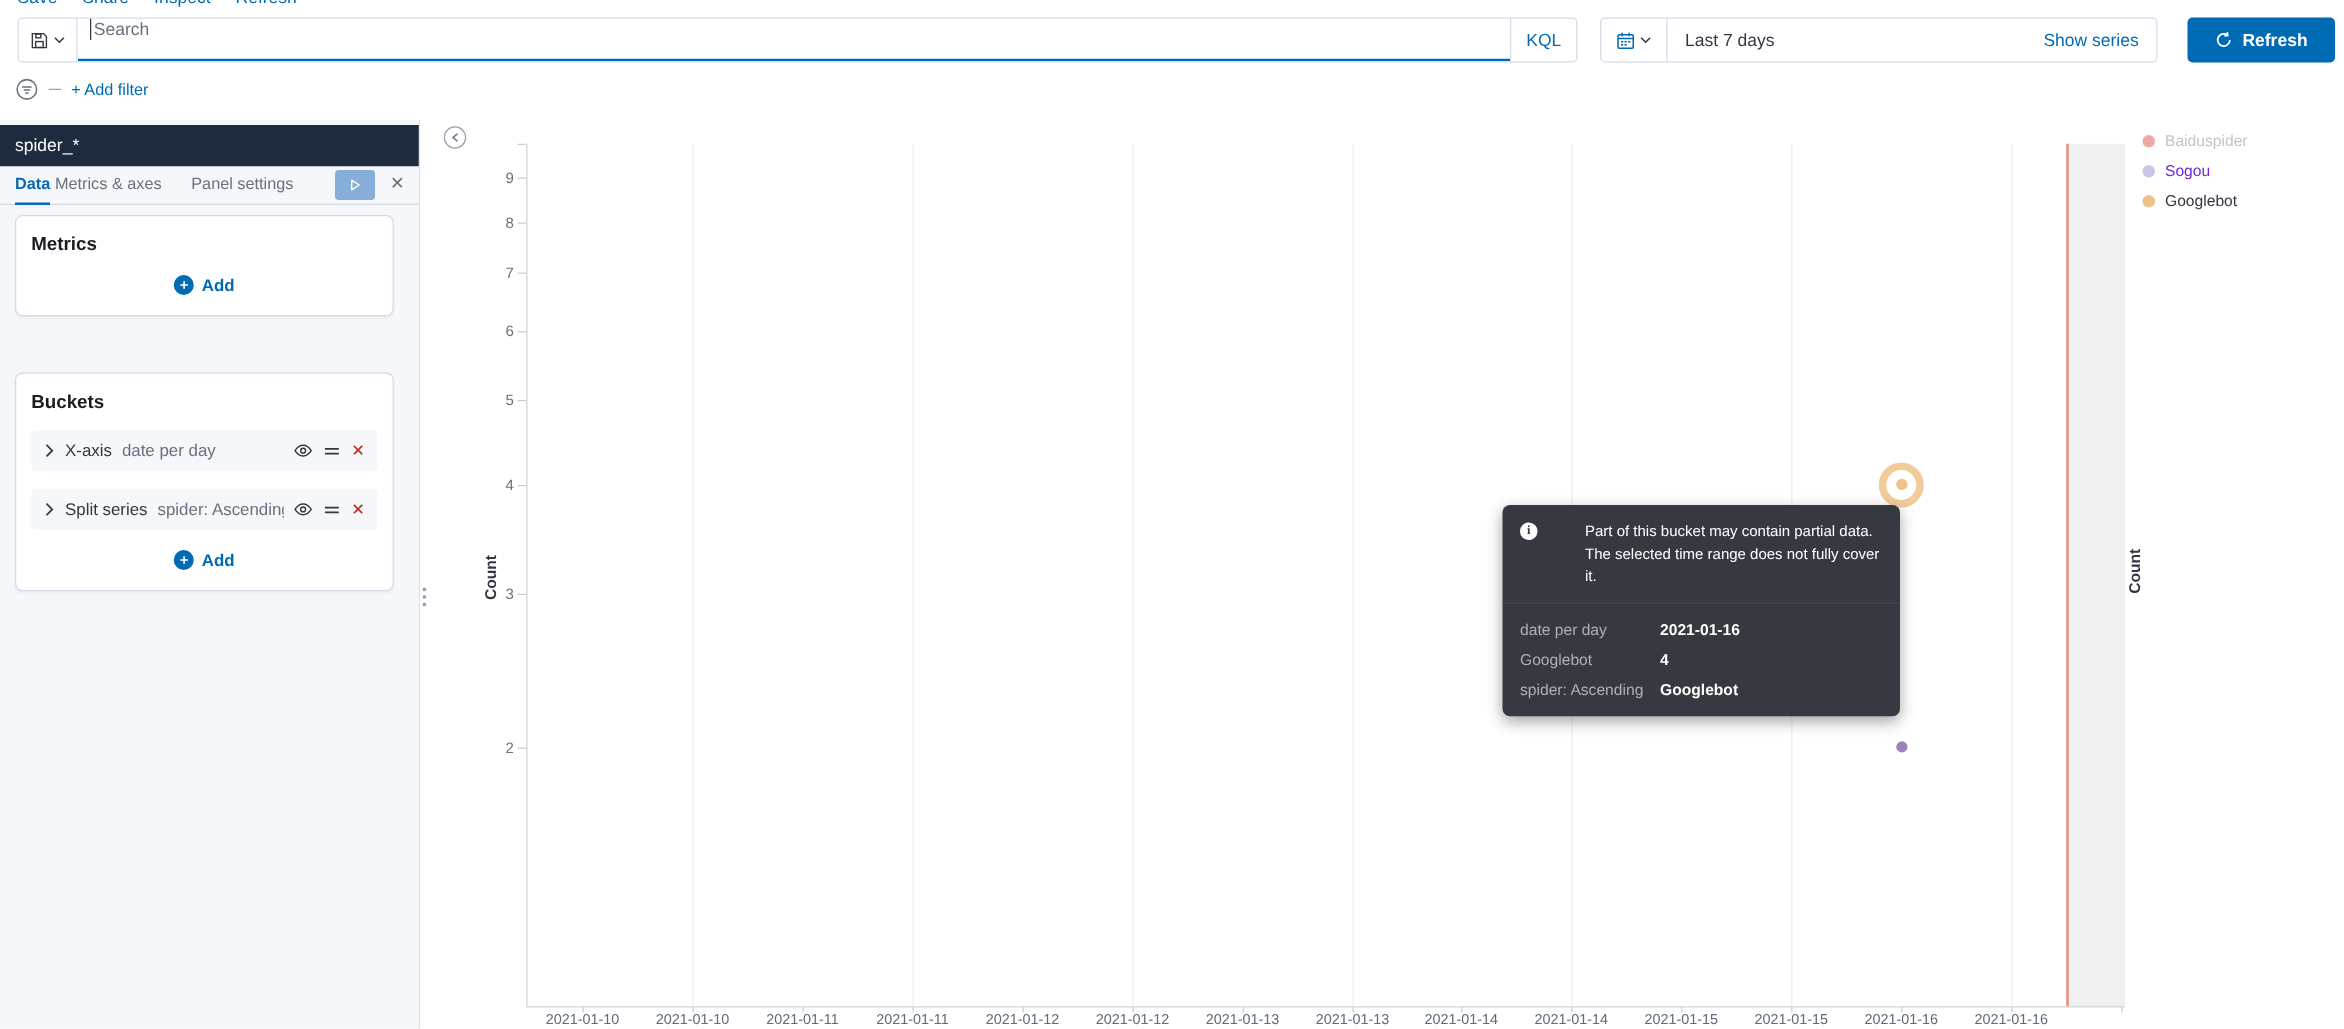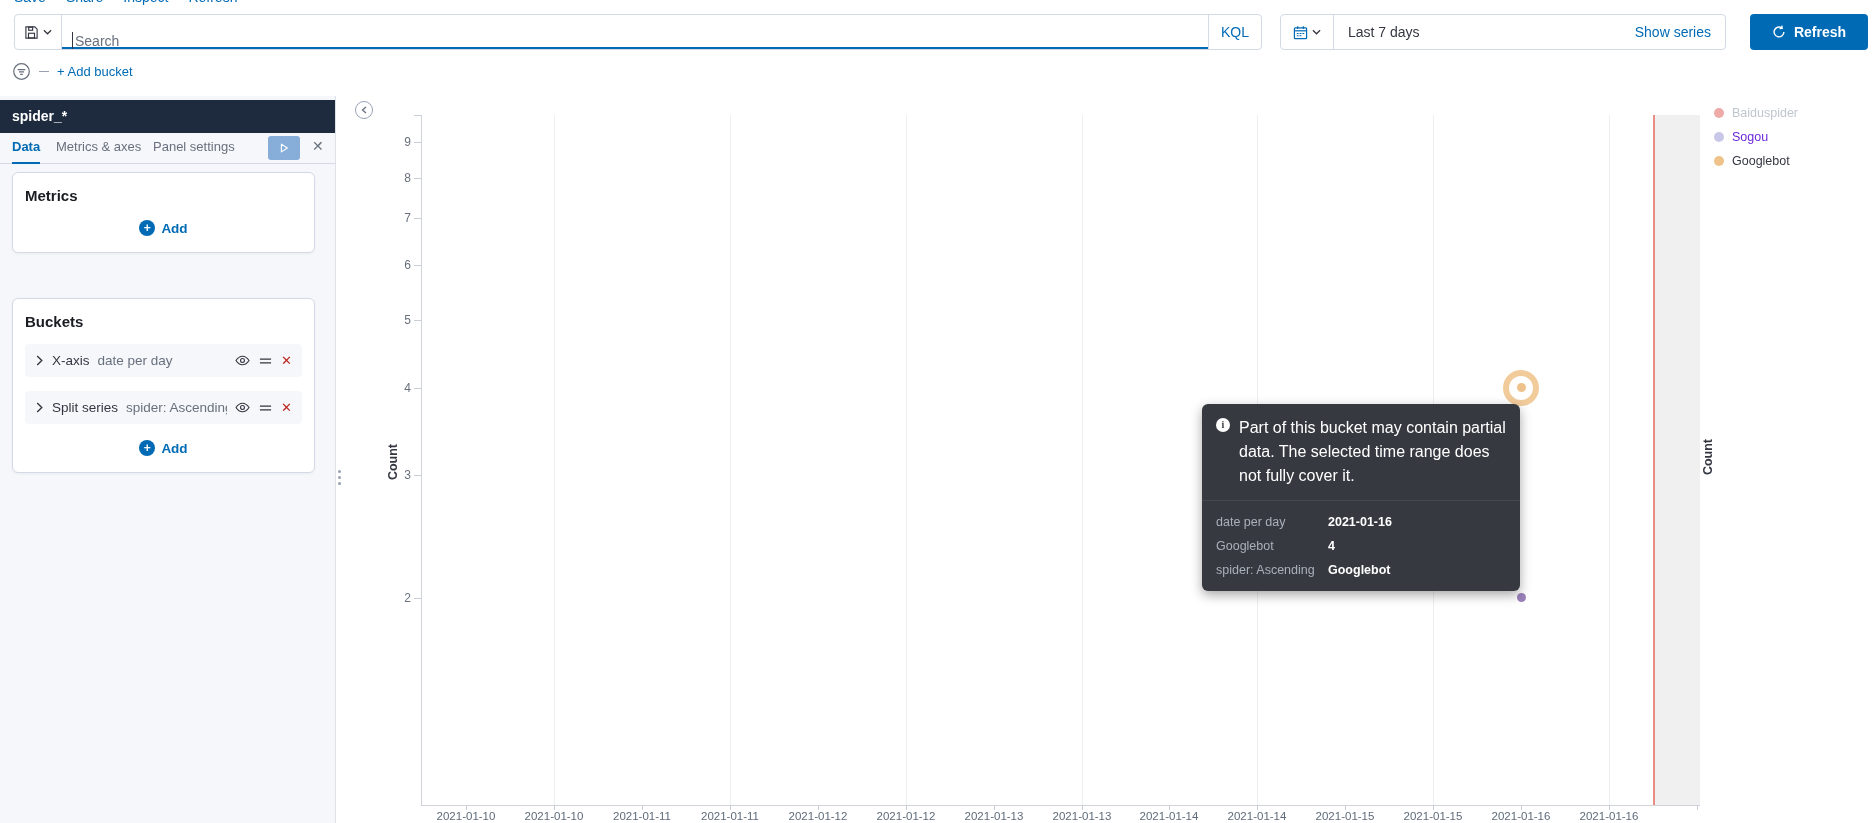--- a/index.html
+++ b/index.html
@@ -5,21 +5,21 @@
   html,body{margin:0;padding:0;width:1875px;height:823px;overflow:hidden;background:#fff;
     font-family:"Liberation Sans",sans-serif;color:#343741;}
   
   #topnav{position:absolute;top:-11px;left:14px;display:flex;gap:20px;}
   #topnav a{font-size:14px;color:#006bb4;text-decoration:none;}
   
   #query-bar{position:absolute;top:14px;left:14px;width:1248px;height:36px;
     border:1px solid #d3dae6;border-radius:4px;background:#fff;display:flex;box-sizing:border-box;}
   #saved-query-btn{width:46px;display:flex;align-items:center;justify-content:center;gap:4px;
     border-right:1px solid #d3dae6;cursor:pointer;}
-  #search-input{flex:1;display:flex;align-items:flex-end;padding-left:10px;
+  #search-input{flex:1;display:flex;align-items:flex-start;padding-left:10px;
     box-shadow:inset 0 -2px 0 #006bb4;}
   .caret{display:inline-block;width:1px;height:17px;background:#343741;margin-right:2px;}
   .placeholder{font-size:14px;color:#69707d;}
   #kql-button{width:52px;display:flex;align-items:center;justify-content:center;
     border-left:1px solid #d3dae6;color:#006bb4;font-size:14px;cursor:pointer;}
   #date-picker{position:absolute;top:14px;left:1280px;width:446px;height:36px;
     border:1px solid #d3dae6;border-radius:4px;background:#fff;display:flex;align-items:center;box-sizing:border-box;}
   #date-quick{width:52px;height:100%;display:flex;align-items:center;justify-content:center;gap:4px;
     border-right:1px solid #d3dae6;cursor:pointer;}
   #time-range{flex:1;padding-left:14px;font-size:14px;color:#343741;}
@@ -31,21 +31,21 @@
   
   #filter-row{position:absolute;top:62px;left:12px;display:flex;align-items:center;gap:8px;}
   #filter-dash{width:10px;height:1px;background:#98a2b3;}
   #add-filter{font-size:13px;color:#006bb4;cursor:pointer;}
   
   #sidebar-bg{position:absolute;top:96px;left:0;width:335px;height:727px;background:#f5f7fa;}
   #sidebar-divider{position:absolute;top:96px;left:335px;width:1px;height:727px;background:#dde2e9;}
   #resize-handle{position:absolute;left:338px;top:470px;display:flex;flex-direction:column;gap:3px;cursor:row-resize;}
   #resize-handle i{width:3px;height:3px;border-radius:50%;background:#98a2b3;}
   #index-header{position:absolute;top:100px;left:0;width:335px;height:33px;background:#1e2b3e;
-    color:#fff;font-size:14px;font-weight:700;line-height:33px;padding-left:12px;box-sizing:border-box;}
+    color:#fff;font-size:14px;font-weight:400;line-height:33px;padding-left:12px;box-sizing:border-box;}
   #tabs-row{position:absolute;top:133px;left:0;width:335px;height:31px;border-bottom:1px solid #d3dae6;box-sizing:border-box;}
   .tab{position:absolute;top:6px;font-size:13px;color:#69707d;cursor:pointer;padding-bottom:8px;}
   .tab.active{color:#006bb4;font-weight:600;border-bottom:2px solid #006bb4;}
   #auto-apply-btn{position:absolute;left:268px;top:136px;width:32px;height:24px;background:#87aed8;
     border:none;border-radius:3px;display:flex;align-items:center;justify-content:center;cursor:pointer;}
   #editor-close{position:absolute;left:312px;top:139px;font-size:14px;color:#69707d;cursor:pointer;line-height:1;}
   .card{position:absolute;left:12px;width:303px;background:#fff;border:1px solid #d3dae6;border-radius:6px;
     box-shadow:0 1px 3px rgba(0,0,0,.05);padding:12px 12px 16px;box-sizing:border-box;}
   #metrics-card{top:172px;}
   #buckets-card{top:298px;}
@@ -76,21 +76,21 @@
   #legend{position:absolute;left:1714px;top:106px;display:flex;flex-direction:column;gap:10px;}
   .legend-item{display:flex;align-items:center;gap:8px;cursor:pointer;height:14px;}
   .legend-dot{width:10px;height:10px;border-radius:50%;}
   .legend-label{font-size:12.5px;}
   
   #tooltip{position:absolute;left:1202px;top:404px;width:318px;background:#363a40;border-radius:6px;
     box-shadow:0 4px 12px rgba(0,0,0,.35);z-index:20;color:#fff;box-sizing:border-box;}
   #tooltip-header{display:flex;gap:9px;padding:12px 14px 4px;border-bottom:1px solid rgba(255,255,255,.08);}
   .info-icon{flex:none;width:14px;height:14px;border-radius:50%;background:#fff;color:#363a40;
     font-size:10px;font-weight:700;text-align:center;line-height:14px;margin-top:2px;font-family:"Liberation Serif",serif;}
-  #tooltip-message{font-size:16px;line-height:1.5;padding-bottom:8px;}
+  #tooltip-message{font-size:12px;line-height:1.5;padding-bottom:8px;margin-left:29px;}
   #tooltip-rows{padding:4px 14px 14px;}
   .tt-row{display:flex;margin-top:10px;font-size:12.5px;}
   .tt-label{width:112px;color:#aab0ba;flex:none;}
   .tt-value{color:#fff;font-weight:600;}
   
   #gen-layer{position:absolute;inset:0;pointer-events:none;}
   .gridline{position:absolute;top:115px;height:690px;width:1px;background:#edeff3;}
   .ytick{position:absolute;width:7px;height:1px;background:#c9ced6;}
   .ytick-label{position:absolute;width:28px;text-align:right;font-size:12px;color:#69707d;}
   .xtick{position:absolute;top:805px;width:1px;height:5px;background:#c9ced6;}
@@ -162,36 +162,36 @@
 </button>
 
 <div id="filter-row">
   <span>
     <svg width="19" height="19" viewBox="0 0 20 20">
         <circle cx="10" cy="10" r="8.2" fill="none" stroke="#69707d" stroke-width="1.3"></circle>
         <path d="M6 8h8M7.3 10.5h5.4M8.6 13h2.8" stroke="#69707d" stroke-width="1.3"></path>
       </svg>
   </span>
   <span id="filter-dash"></span>
-  <span id="add-filter">+ Add bucket</span>
+  <span id="add-filter">+ Add filter</span>
 </div>
 
 <div id="sidebar-bg"></div>
 <div id="sidebar-divider"></div>
 <div id="resize-handle">
     <i></i>
     <i></i>
     <i></i>
   </div>
 
 <div id="index-header" style="background: rgb(30, 43, 62);">spider_*</div>
 
 <div id="tabs-row">
   <div class="tab active" style="left:12px">Data</div>
-  <div class="tab" style="left:56px">Metrics &amp; axes</div>
+  <div class="tab" style="left:44px">Metrics &amp; axes</div>
   <div class="tab" style="left:153px">Panel settings</div>
 </div>
 <button id="auto-apply-btn">
   <span>
     <svg width="12" height="12" viewBox="0 0 16 16">
         <path d="M4.5 2.8L12.5 8l-8 5.2z" fill="none" stroke="#fff" stroke-width="1.5" stroke-linejoin="round"></path>
       </svg>
   </span>
 </button>
 <div id="editor-close">✕</div>

